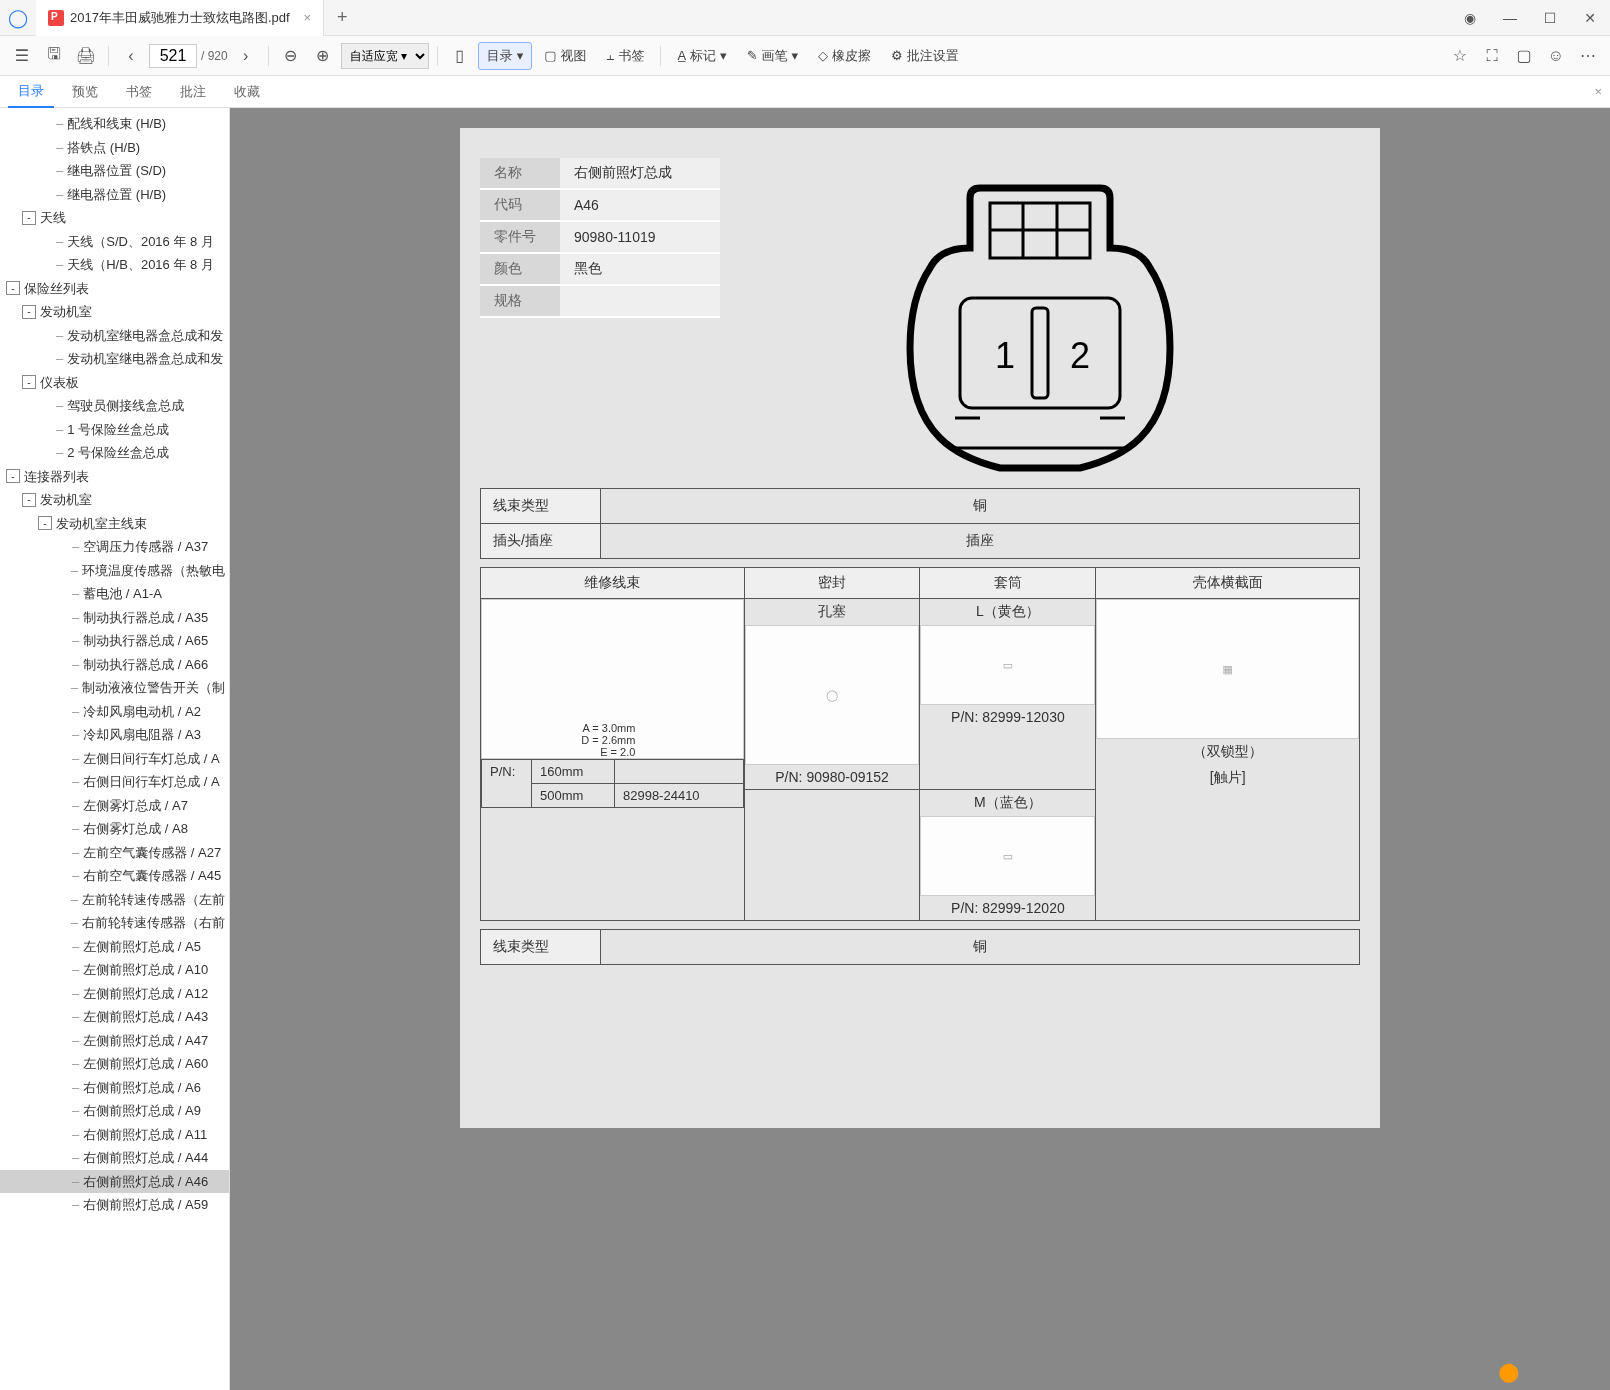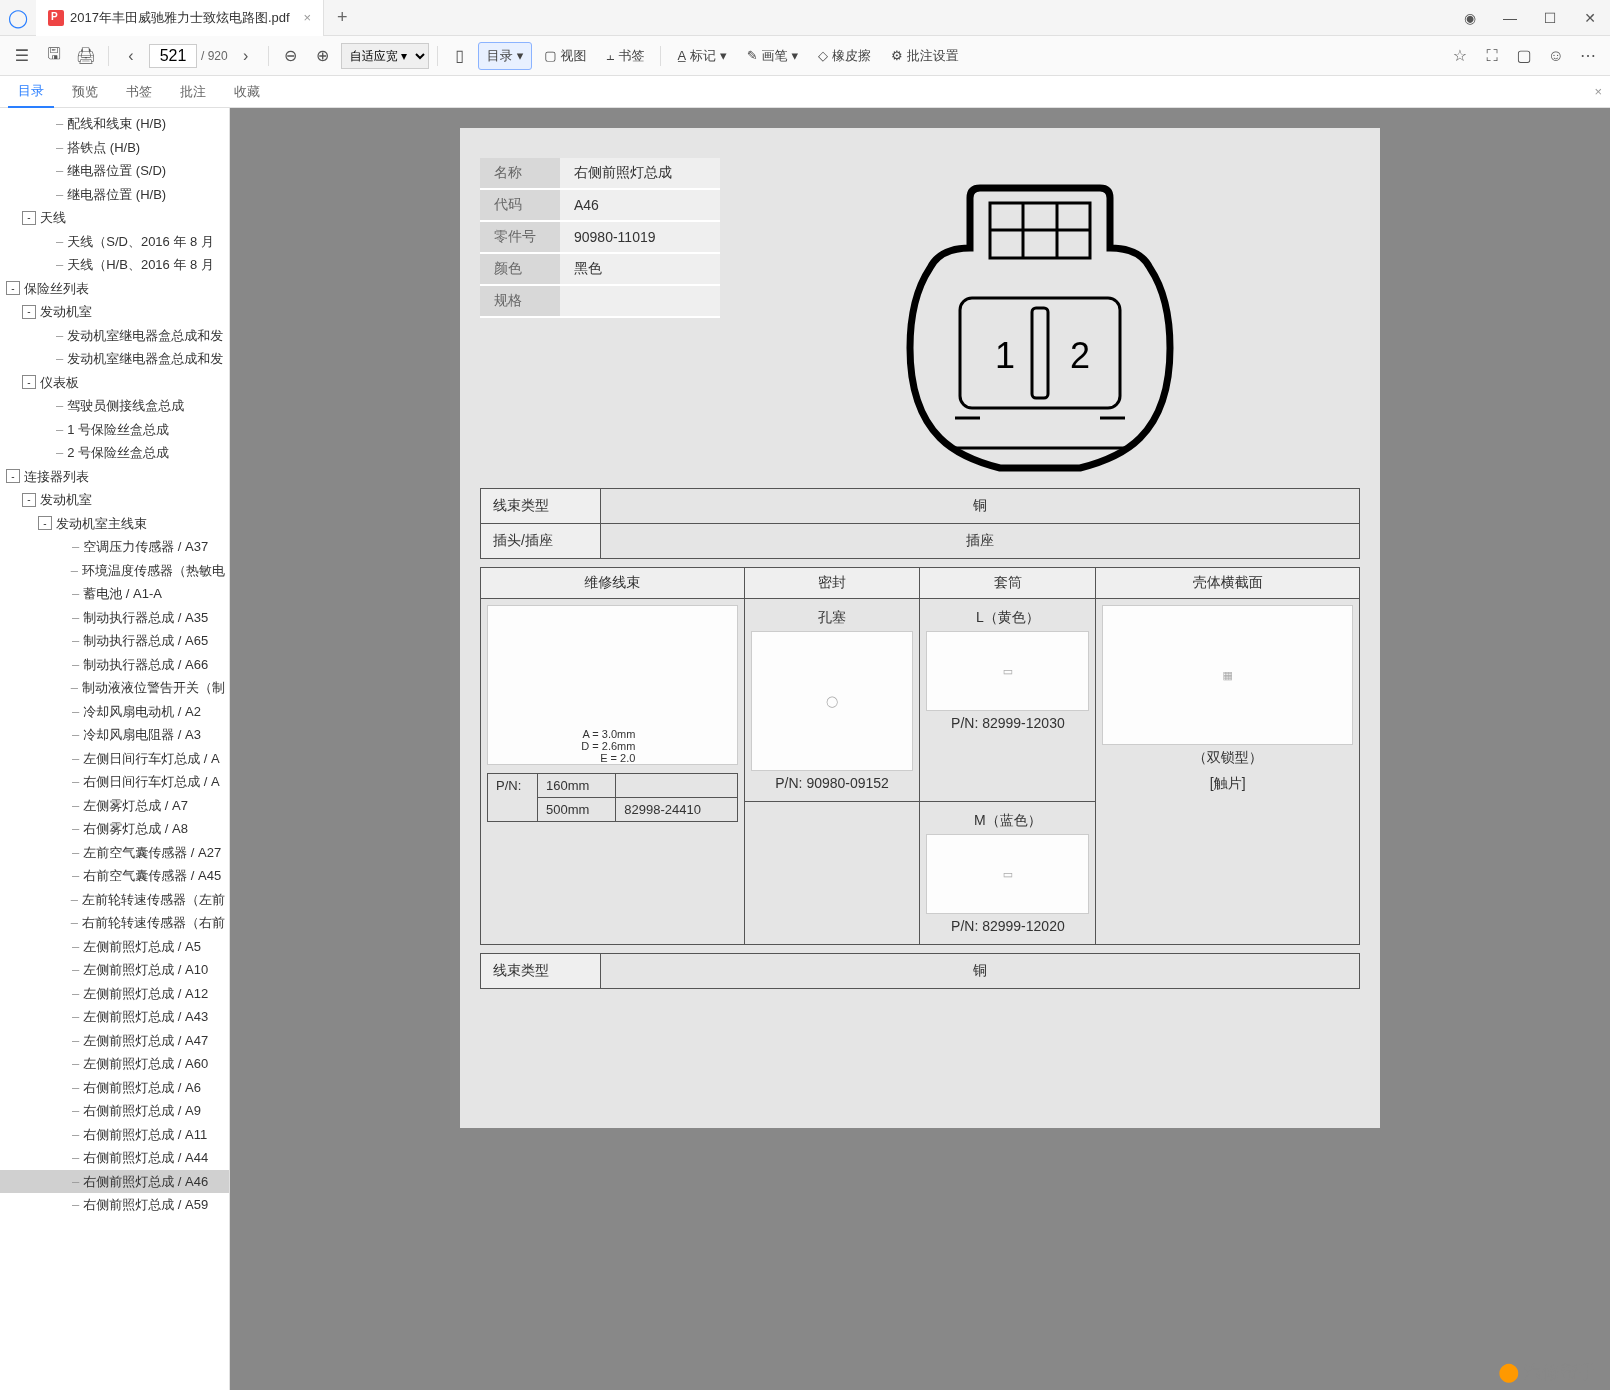--- a/index.html
+++ b/index.html
@@ -41,25 +41,25 @@
 .infotable td{padding:6px 14px;font-size:14px;border-bottom:2px solid #fff;}
 .infotable td.h{background:#d8d8d8;color:#666;width:80px;}
 .infotable td.v{background:#efefef;width:160px;}
 .connector-img{flex:1;display:flex;align-items:center;justify-content:center;}
 .sub-label{background:#efefef;padding:40px 14px;color:#666;width:254px;text-align:left;}
 .section-title{font-size:15px;font-weight:bold;margin:20px 0 8px 4px;}
 .rtable{width:100%;border-collapse:collapse;border-radius:9px;}
 .rtable th,.rtable td{border:1px solid #555;padding:8px 12px;font-size:14px;text-align:center;}
 .rtable th{background:#efefef;font-weight:normal;text-align:left;width:120px;}
 .rtable2{width:100%;border-collapse:collapse;margin-top:8px;}
-.rtable2 td{border:1px solid #555;padding:6px;vertical-align:top;}
+.rtable2 td{border:1px solid #555;vertical-align:top;}
 .rtable2 .hdr{background:#efefef;text-align:center;font-size:14px;padding:6px;}
 .imgbox{height:140px;display:flex;align-items:center;justify-content:center;border:1px solid #ccc;background:#fdfdfd;color:#aaa;font-size:11px;}
 .pnrow{text-align:center;font-size:14px;padding:4px;}
-.dim-table{border-collapse:collapse;width:100%;margin-top:8px;}
+.dim-table{border-collapse:collapse;width:100%;margin-top:0;}
 .dim-table td{border:1px solid #555;padding:4px 8px;font-size:13px;text-align:left;}
 .watermark{position:absolute;bottom:6px;right:14px;color:#888;font-size:18px;}
 .watermark b{color:#f90;}
 </style>
 </head>
 <body>
 
 <div class="titlebar">
   <div class="logo">◯</div>
   <div class="tab">

